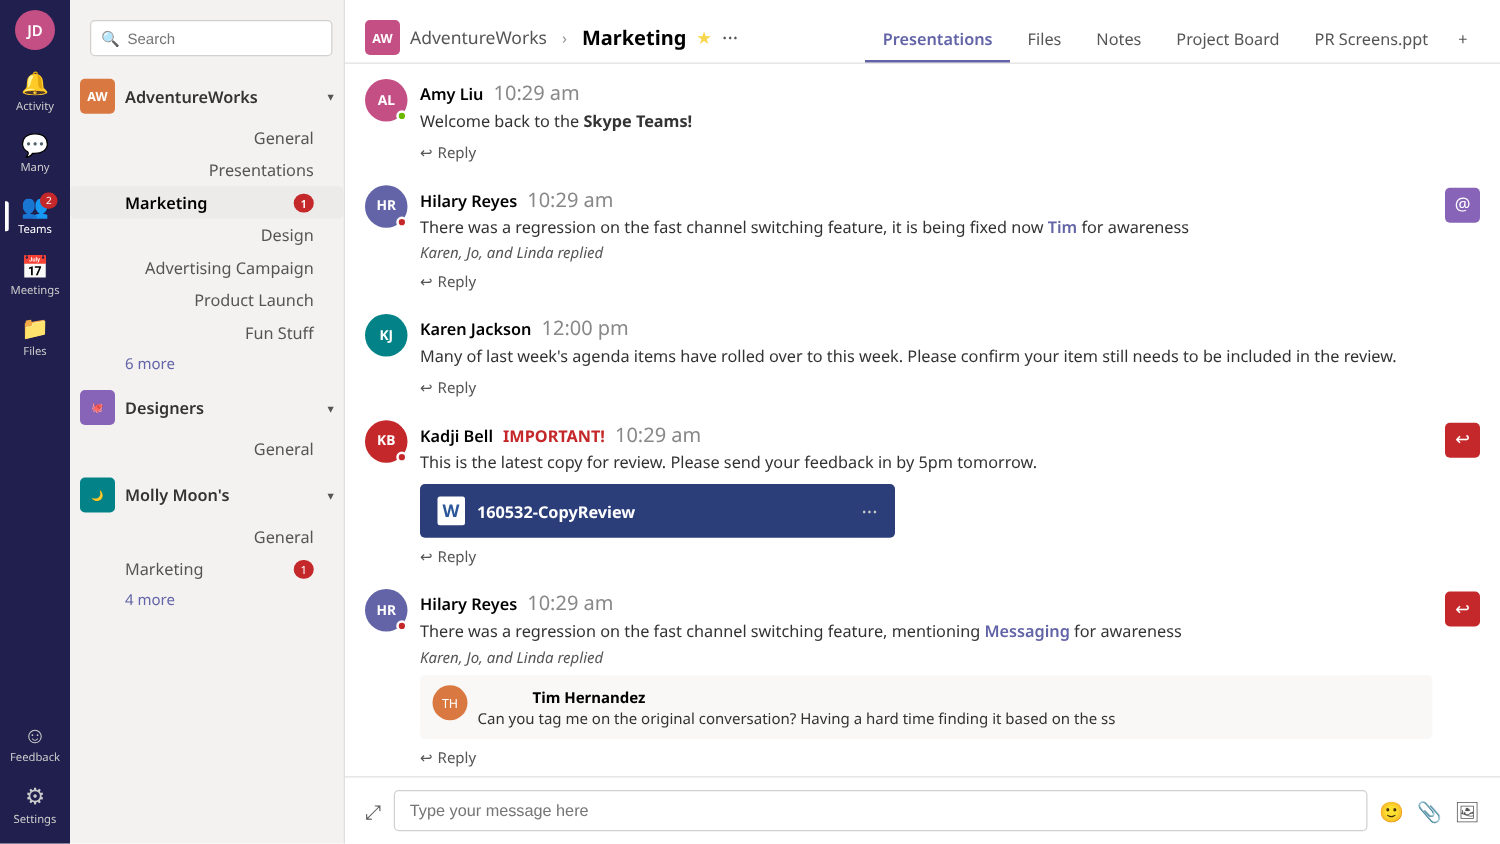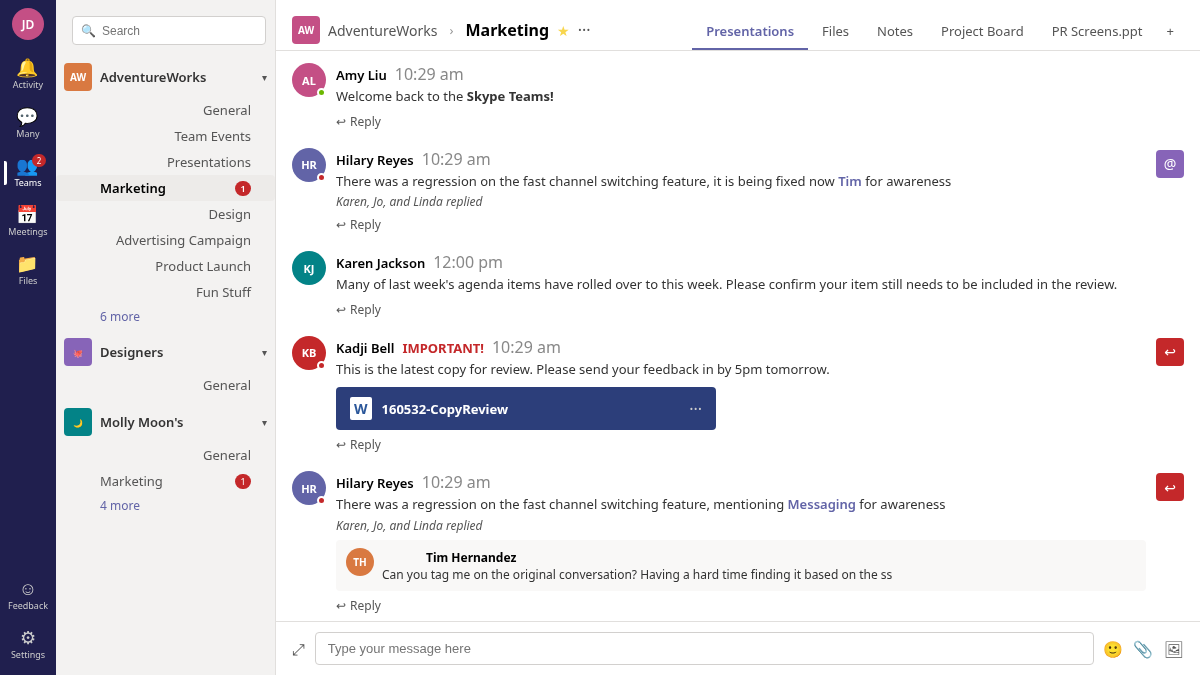--- a/index.html
+++ b/index.html
@@ -172,21 +172,21 @@
 
     .replied-text { font-size: 12px; color: #555; margin-top: 2px; font-style: italic; }
 
     .nested-message {
       background: #f9f8f7; border-radius: 4px; padding: 8px 10px;
       margin-top: 6px; display: flex; align-items: flex-start; gap: 8px;
     }
     .nested-avatar {
       width: 28px; height: 28px; border-radius: 50%;
       display: flex; align-items: center; justify-content: center;
-      font-size: 10px; font-weight: 700; color: #fff; flex-shrink: 0;
+      font-size: 10px; font-weight: 400; color: #fff; flex-shrink: 0;
     }
     .nested-body .nested-author { font-weight: 700; font-size: 12px; margin-left: 44px; }
     .nested-body .nested-text { font-size: 12px; color: #333; }
 
     .file-attachment {
       display: flex; align-items: center; gap: 10px;
       background: #2c3e7a; border-radius: 4px; padding: 10px 14px;
       margin-top: 8px; max-width: 380px; color: #fff;
     }
     .file-icon { font-size: 20px; }
@@ -268,23 +268,20 @@
   <div class="sidebar-content">
 
     <div class="team-group">
       <div class="team-header">
         <div class="team-avatar" style="background:#d97941;">AW</div>
         <span class="team-name">AdventureWorks</span>
         <span style="color:#555;font-size:10px;">▾</span>
       </div>
       <div class="channel-item">
         <span>General</span>
-      </div>
-      <div class="channel-item">
-        <span>Team Events</span>
       </div>
       <div class="channel-item">
         <span>Presentations</span>
       </div>
       <div class="channel-item active">
         <span>Marketing</span>
         <span class="ch-badge">1</span>
       </div>
       <div class="channel-item">
         <span>Design</span>

